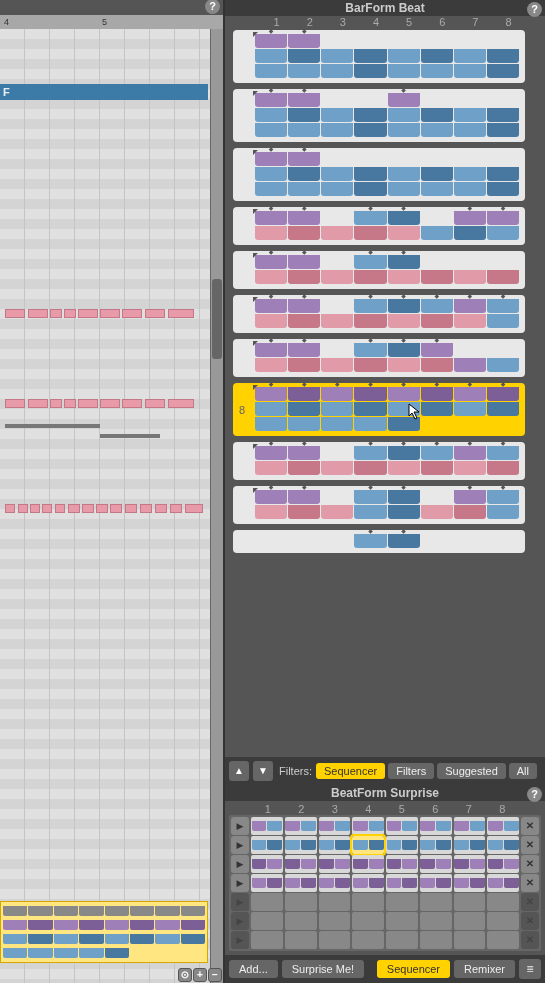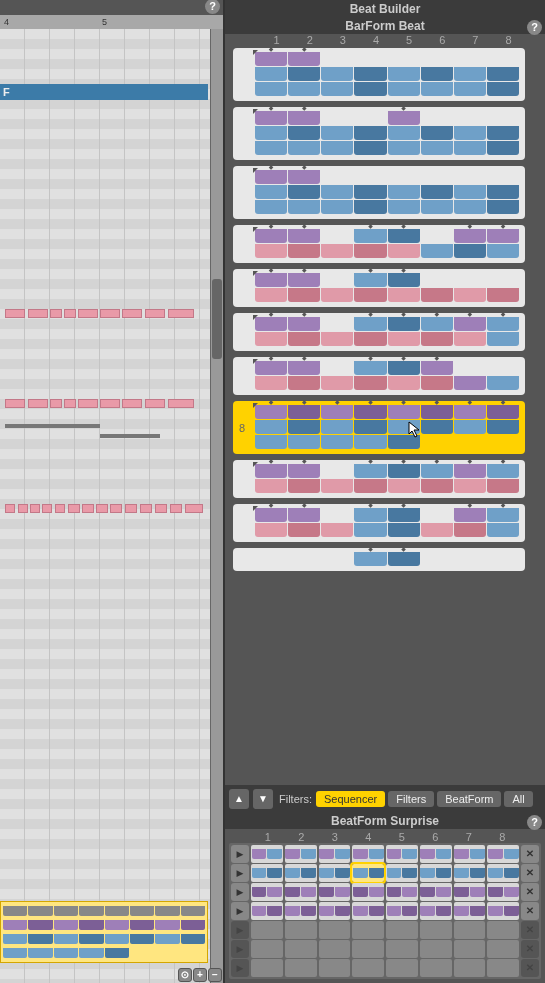--- a/index.html
+++ b/index.html
@@ -165,23 +165,20 @@
       <div class="note-seg" style="top: 475px; left: 140px; width: 12px;"></div>
       <div class="note-seg" style="top: 475px; left: 155px; width: 12px;"></div>
       <div class="note-seg" style="top: 475px; left: 170px; width: 12px;"></div>
       <div class="note-seg" style="top: 475px; left: 185px; width: 18px;"></div>
       <div class="ghost-bar" style="top: 395px; left: 5px; width: 95px;"></div>
       <div class="ghost-bar" style="top: 405px; left: 100px; width: 60px;"></div>
     </div>
 </div>
 
 <div class="right-panel">
-  <div class="panel-header">
-    <span>Beat Builder</span>
-  </div>
   <div class="sub-header">
     <span>BarForm Beat</span>
     <div class="help-icon">?</div>
   </div>
   <div class="num-ruler" id="col-ruler-1">
       <span>1</span>
       <span>2</span>
       <span>3</span>
       <span>4</span>
       <span>5</span>
@@ -487,21 +484,21 @@
         </div>
       </div>
     </div>
   <div class="filters-bar">
     <div class="arrow-btn">▲</div>
     <div class="arrow-btn">▼</div>
     <span class="filters-label">Filters:</span>
     <span id="filter-btns" style="display: inline-flex; gap: 3px;">
         <span class="filter-btn active">Sequencer</span>
         <span class="filter-btn">Filters</span>
-        <span class="filter-btn">BeatForm</span>
+        <span class="filter-btn">Suggested</span>
         <span class="filter-btn">All</span>
       </span>
   </div>
   <div class="sub-header">
     <span>BeatForm Surprise</span>
     <div class="help-icon">?</div>
   </div>
   <div class="sequencer">
     <div class="num-ruler" style="padding-left:22px; padding-right:22px;" id="col-ruler-2">
         <span>1</span>
@@ -689,13 +686,21 @@
           <div class="seq-cell empty"></div>
           <div class="seq-cell empty"></div>
           <div class="seq-cell empty"></div>
           <div class="seq-cell empty"></div>
           <div class="seq-cell empty"></div>
           <div class="seq-cell empty"></div>
           <div class="seq-close disabled">✕</div>
         </div>
       </div>
   </div>
+  <div class="bottom-bar">
+    <div class="bottom-btn" style="max-width:56px;">Add...</div>
+    <div class="bottom-btn">Surprise Me!</div>
+    <div style="flex:1"></div>
+    <div class="bottom-btn active">Sequencer</div>
+    <div class="bottom-btn">Remixer</div>
+    <div class="bottom-icon">≡</div>
+  </div>
 </div>
 
 </body></html>

